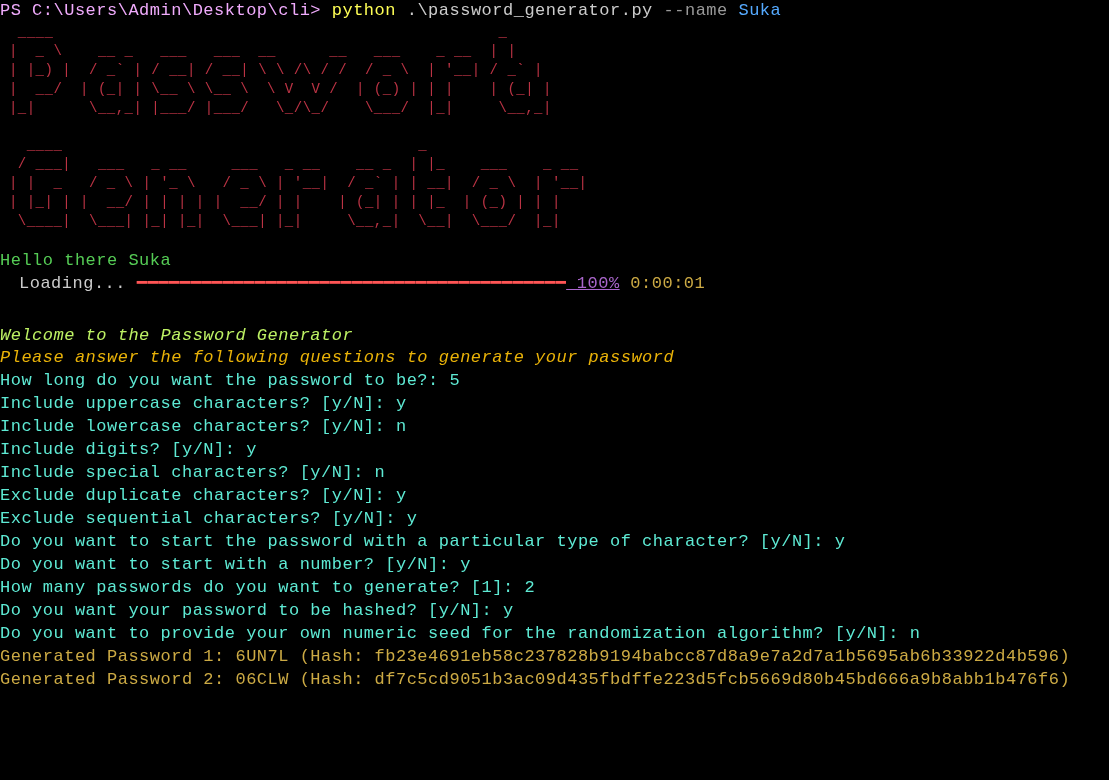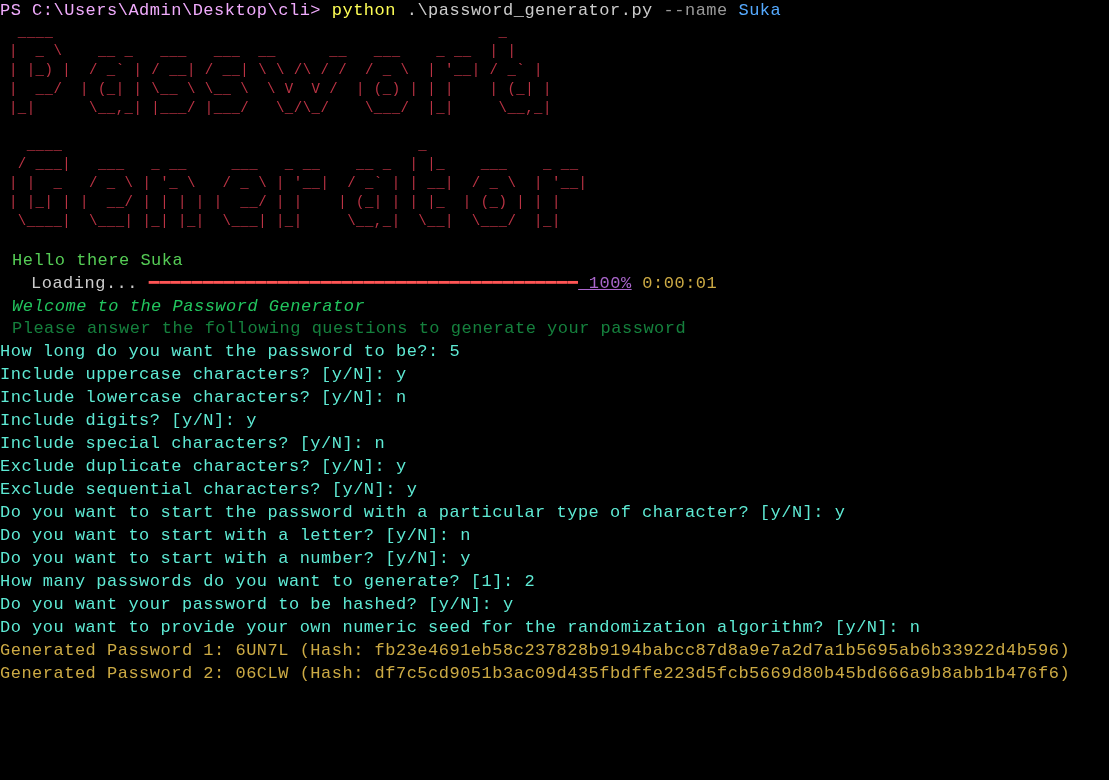--- a/index.html
+++ b/index.html
@@ -31,25 +31,25 @@
       color: #bb3344;
       white-space: pre;
       font-size: 14px;
       line-height: 1.35;
     }
     .greeting { color: #55cc55; }
     .loading-label { color: #ccc; margin-left: 19px; }
     .loading-bar { color: #ff5555; }
     .loading-pct { color: #aa66cc; text-decoration: underline; }
     .loading-time { color: #ccaa44; }
-    .welcome { color: #22c55e; font-style: italic; }
-    .instructions { color: #15803d; }
+    .welcome { color: #bef264; font-style: italic; margin-top: 29px; }
+    .instructions { color: #eab308; font-style: italic; }
     .qa { color: #5eead4; white-space: pre; }
     .result { color: #ccaa44; white-space: pre-wrap; }
-    .line { white-space: pre; padding-left: 12px; }
+    .line { white-space: pre; }
   </style>
 </head>
 <body>
 
 <div class="prompt-line"><span class="ps-prompt">PS C:\Users\Admin\Desktop\cli&gt; </span><span class="cmd-python">python</span><span class="cmd-script"> .\password_generator.py </span><span class="cmd-flag">--name</span><span class="cmd-arg"> Suka</span></div>
 
 <div class="ascii-art">  ____                                                  _
  |  _ \    __ _   ___   ___  __      __   ___    _ __  | |
  | |_) |  / _` | / __| / __| \ \ /\ / /  / _ \  | '__| / _` |
  |  __/  | (_| | \__ \ \__ \  \ V  V /  | (_) | | |    | (_| |
@@ -72,21 +72,20 @@
 
 <div>
   <div class="qa">How long do you want the password to be?: 5</div>
   <div class="qa">Include uppercase characters? [y/N]: y</div>
   <div class="qa">Include lowercase characters? [y/N]: n</div>
   <div class="qa">Include digits? [y/N]: y</div>
   <div class="qa">Include special characters? [y/N]: n</div>
   <div class="qa">Exclude duplicate characters? [y/N]: y</div>
   <div class="qa">Exclude sequential characters? [y/N]: y</div>
   <div class="qa">Do you want to start the password with a particular type of character? [y/N]: y</div>
-  <div class="qa">Do you want to start with a letter? [y/N]: n</div>
   <div class="qa">Do you want to start with a number? [y/N]: y</div>
   <div class="qa">How many passwords do you want to generate? [1]: 2</div>
   <div class="qa">Do you want your password to be hashed? [y/N]: y</div>
   <div class="qa">Do you want to provide your own numeric seed for the randomization algorithm? [y/N]: n</div>
 </div>
 
 <div>
   <div class="result">Generated Password 1: 6UN7L (Hash: fb23e4691eb58c237828b9194babcc87d8a9e7a2d7a1b5695ab6b33922d4b596)</div>
   <div class="result">Generated Password 2: 06CLW (Hash: df7c5cd9051b3ac09d435fbdffe223d5fcb5669d80b45bd666a9b8abb1b476f6)</div>
 </div>

